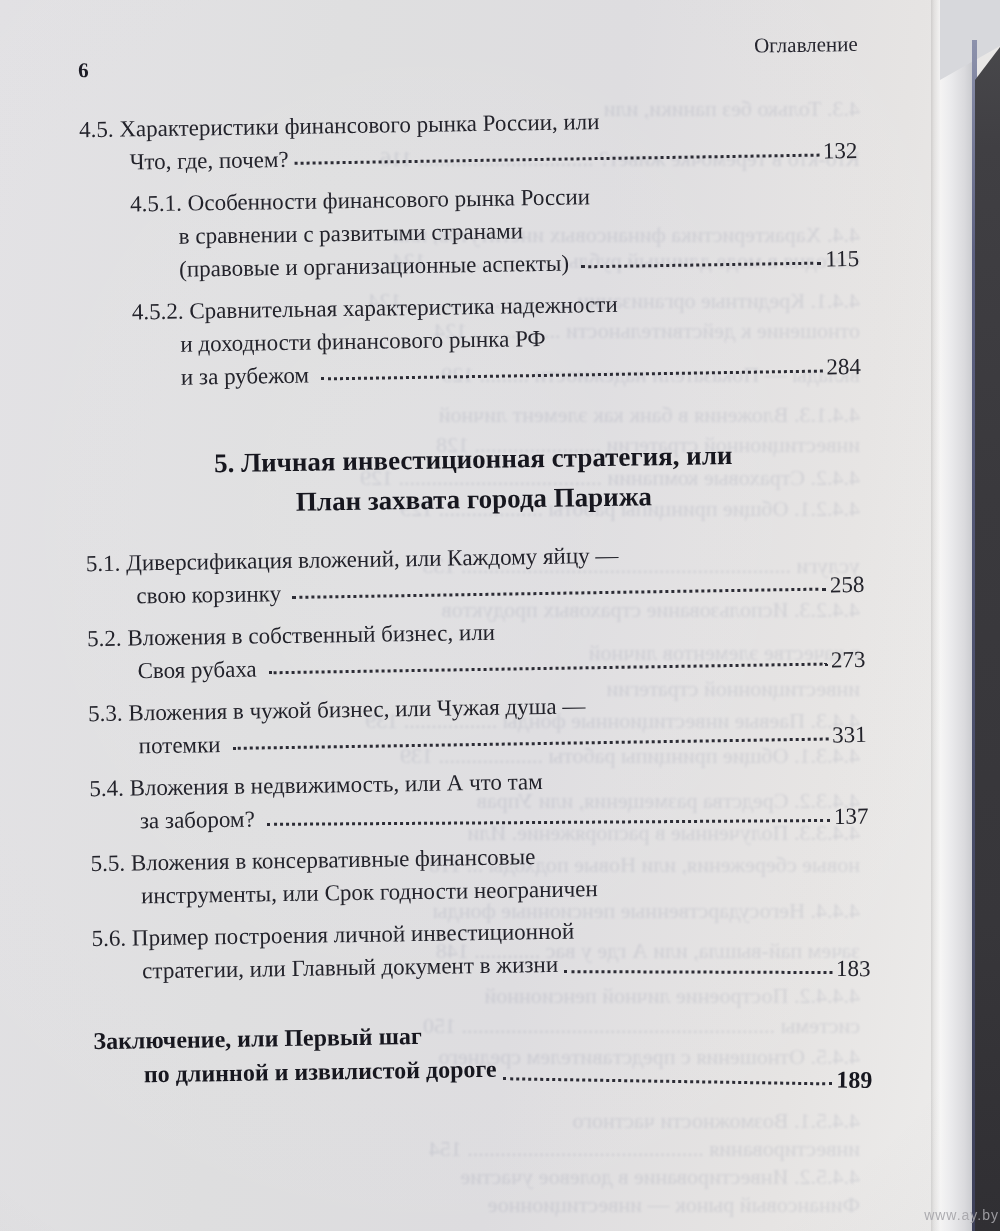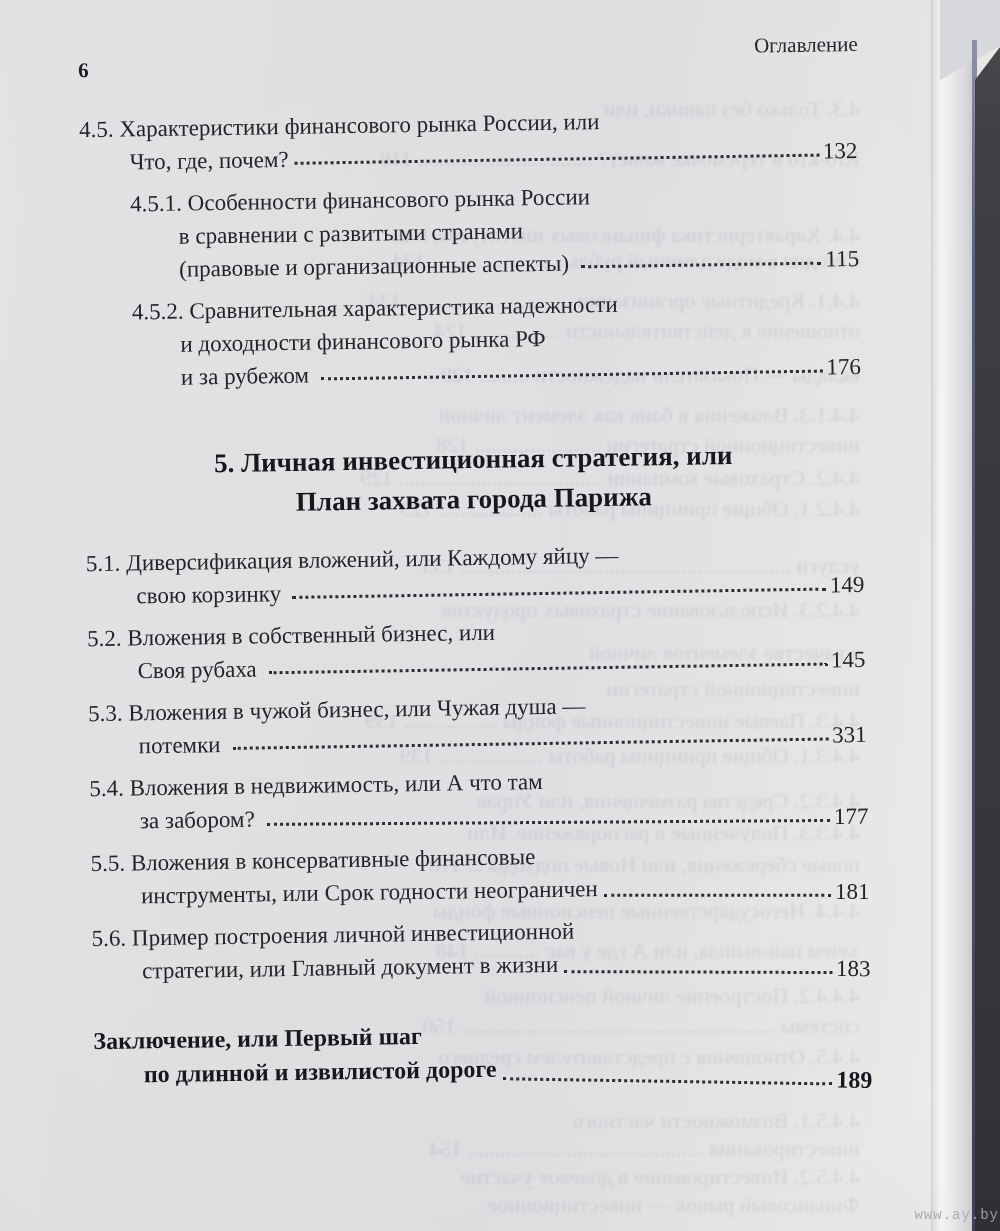--- a/index.html
+++ b/index.html
@@ -28,21 +28,21 @@
     background:#d7d8dc;
     clip-path:polygon(0 0,100% 0,100% 46px,0 80px);
   }
   .dark-bg{
     position:absolute;left:975px;top:0;width:25px;height:1231px;z-index:3;
     background:linear-gradient(to bottom,#4b4b4e 0%,#403f43 12%,#3a393d 40%,#37363a 75%,#302f33 100%);
     clip-path:polygon(0 80px,100% 47px,100% 100%,0 100%);
   }
   .watermark{
     position:absolute;right:1px;bottom:8px;z-index:5;
-    font-family:Liberation Mono, monospace;
+    font-family:Liberation Sans, sans-serif;
     font-size:14px;letter-spacing:1px;color:#a6a5aa;opacity:.9;
   }
   
   .ghost-layer{position:absolute;left:70px;top:0;width:790px;height:1231px;z-index:1;}
   .ghost-line{
     position:absolute;left:0;width:100%;white-space:nowrap;overflow:hidden;
     transform:scaleX(-1);
     color:#4d5678;opacity:.13;filter:blur(1.3px);
     font-size:22px;line-height:26px;
   }
@@ -149,49 +149,49 @@
           <div class="toc-line">
             <span class="t">4.5.2. Сравнительная характеристика надежности</span>
           </div>
           <div class="toc-line cont">
             <span class="t">и доходности финансового рынка РФ</span>
           </div>
           <div class="toc-line cont">
             <span class="t">и за рубежом </span>
             <span class="tail">
               <span class="leader"></span>
-              <span class="pg">176</span>
+              <span class="pg">284</span>
             </span>
           </div>
         </div>
         <div class="toc-entry ind0 toc-heading">
           <div class="toc-line"><span class="t">5. Личная инвестиционная стратегия, или</span></div>
           <div class="toc-line"><span class="t">План захвата города Парижа</span></div>
         </div>
         <div class="toc-entry ind0">
           <div class="toc-line">
             <span class="t">5.1. Диверсификация вложений, или Каждому яйцу —</span>
           </div>
           <div class="toc-line cont">
             <span class="t">свою корзинку </span>
             <span class="tail">
               <span class="leader"></span>
-              <span class="pg">149</span>
+              <span class="pg">258</span>
             </span>
           </div>
         </div>
         <div class="toc-entry ind0">
           <div class="toc-line">
             <span class="t">5.2. Вложения в собственный бизнес, или</span>
           </div>
           <div class="toc-line cont">
             <span class="t">Своя рубаха </span>
             <span class="tail">
               <span class="leader"></span>
-              <span class="pg">145</span>
+              <span class="pg">273</span>
             </span>
           </div>
         </div>
         <div class="toc-entry ind0">
           <div class="toc-line">
             <span class="t">5.3. Вложения в чужой бизнес, или Чужая душа —</span>
           </div>
           <div class="toc-line cont">
             <span class="t">потемки </span>
             <span class="tail">
@@ -201,34 +201,30 @@
           </div>
         </div>
         <div class="toc-entry ind0">
           <div class="toc-line">
             <span class="t">5.4. Вложения в недвижимость, или А что там</span>
           </div>
           <div class="toc-line cont">
             <span class="t">за забором? </span>
             <span class="tail" style="transform: rotate(0.5deg) translateY(1.5px);">
               <span class="leader"></span>
-              <span class="pg">177</span>
+              <span class="pg">137</span>
             </span>
           </div>
         </div>
         <div class="toc-entry ind0">
           <div class="toc-line">
             <span class="t">5.5. Вложения в консервативные финансовые</span>
           </div>
           <div class="toc-line cont">
             <span class="t">инструменты, или Срок годности неограничен</span>
-            <span class="tail" style="transform: rotate(0.9deg) translateY(2.7px);">
-              <span class="leader"></span>
-              <span class="pg">181</span>
-            </span>
           </div>
         </div>
         <div class="toc-entry ind0">
           <div class="toc-line">
             <span class="t">5.6. Пример построения личной инвестиционной</span>
           </div>
           <div class="toc-line cont">
             <span class="t">стратегии, или Главный документ в жизни</span>
             <span class="tail" style="transform: rotate(1.1deg) translateY(3.3px);">
               <span class="leader"></span>

